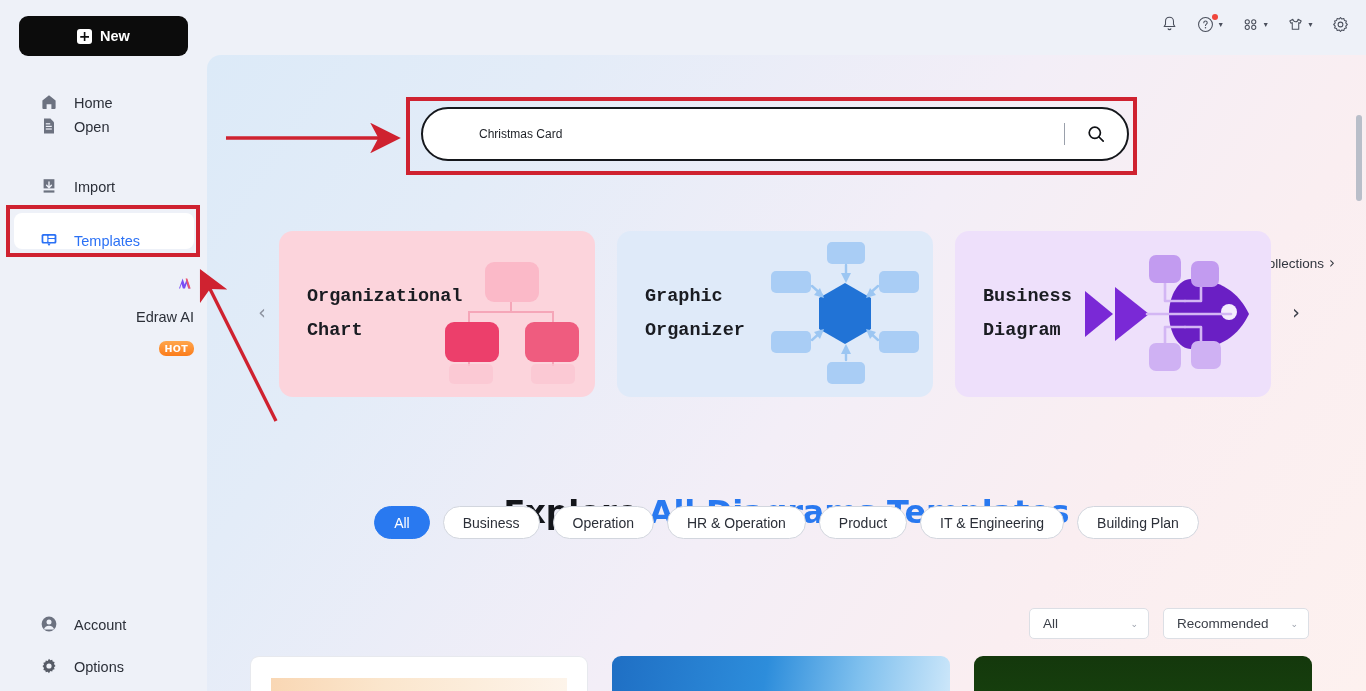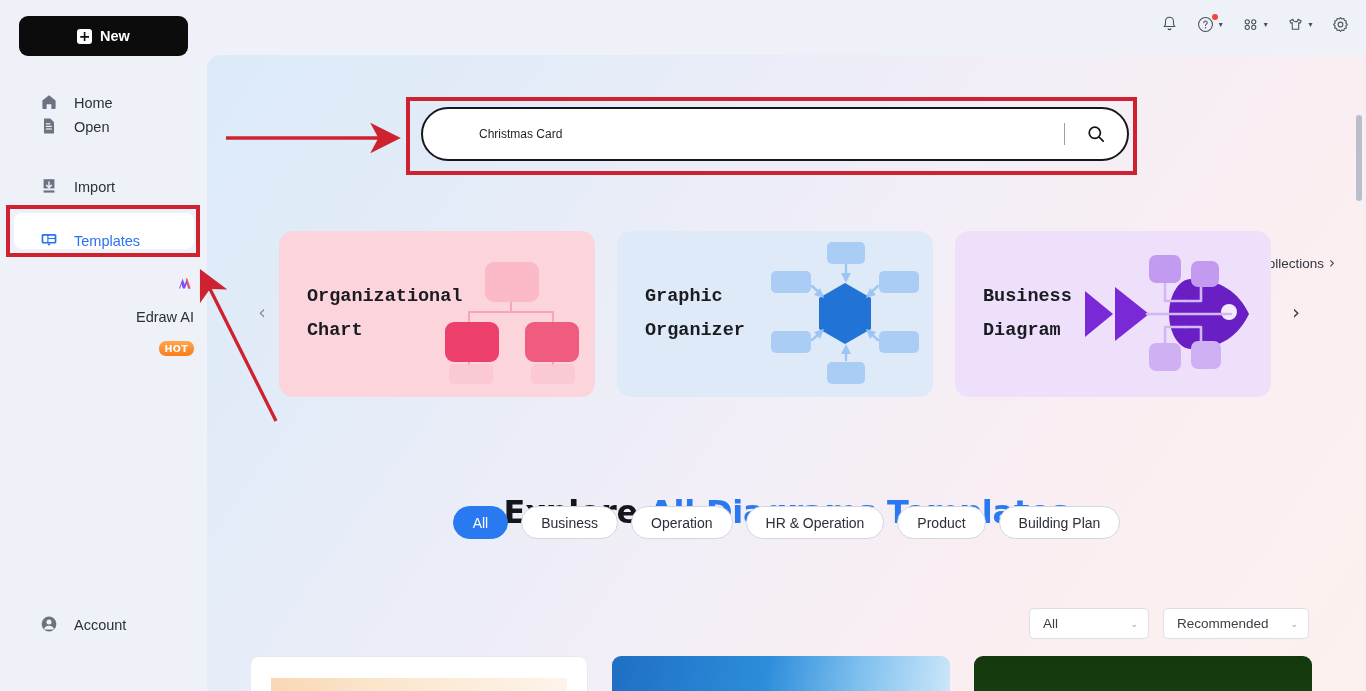--- a/index.html
+++ b/index.html
@@ -318,20 +318,29 @@
       <span class="nav-icon">
         <svg width="18" height="18" viewBox="0 0 18 18">
             <circle cx="9" cy="9" r="7.4" fill="#6c7280"></circle>
             <circle cx="9" cy="7" r="2.5" fill="#eef1f8"></circle>
             <path d="M3.8 14.6a5.4 5.4 0 0 1 10.4 0z" fill="#eef1f8"></path>
           </svg>
       </span>
       <span class="nav-label">Account</span>
     </div>
 
+    <div class="nav-item" id="nav-options">
+      <span class="nav-icon">
+        <svg width="18" height="18" viewBox="0 0 18 18">
+            <path d="M9 1.8l1.3 1.5 1.9-.6.5 1.9 1.9.5-.6 1.9L15.5 9l-1.5 1.3.6 1.9-1.9.5-.5 1.9-1.9-.6L9 16.2l-1.3-1.5-1.9.6-.5-1.9-1.9-.5.6-1.9L2.5 9l1.5-1.3-.6-1.9 1.9-.5.5-1.9 1.9.6z" fill="#565b66"></path>
+            <circle cx="9" cy="9" r="2.6" fill="#eef1f8"></circle>
+          </svg>
+      </span>
+      <span class="nav-label">Options</span>
+    </div>
   </div>
 
   <div id="topbar">
     <div id="topbar-icons">
 
       <div class="top-icon-wrap">
         <svg class="top-icon" viewBox="0 0 20 20">
             <path d="M10 2.4c-2.5 0-4.2 1.8-4.2 4.2v3.2l-1.3 2.4h11l-1.3-2.4V6.6c0-2.4-1.7-4.2-4.2-4.2z" fill="none" stroke="#4a4f5c" stroke-width="1.1"></path>
             <path d="M8.3 14.2a1.8 1.8 0 0 0 3.4 0" fill="none" stroke="#4a4f5c" stroke-width="1.1"></path>
           </svg>
@@ -476,20 +485,21 @@
     <div id="explore-heading">
       <span>Explore </span><span class="hl">All Diagrams Templates</span>
     </div>
 
     <div class="pill-row" id="pill-row-0">
       <div class="pill selected">All</div>
       <div class="pill">Business</div>
       <div class="pill">Operation</div>
       <div class="pill">HR &amp; Operation</div>
       <div class="pill">Product</div>
+      <div class="pill">IT &amp; Engineering</div>
       <div class="pill">Building Plan</div>
     </div>
 
 
     <div id="filter-row">
       <div class="select-box" id="select-type">
         <span>All</span>
         <span class="select-caret">⌄</span>
       </div>
       <div class="select-box" id="select-sort">

